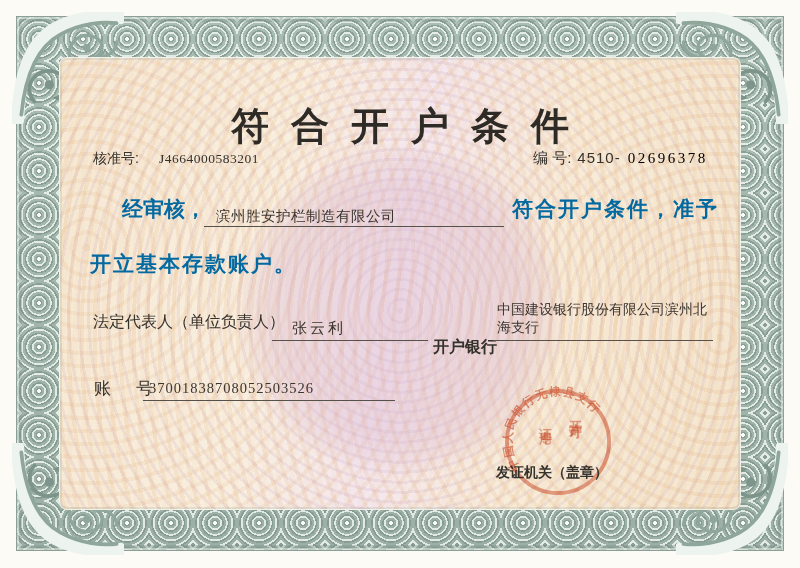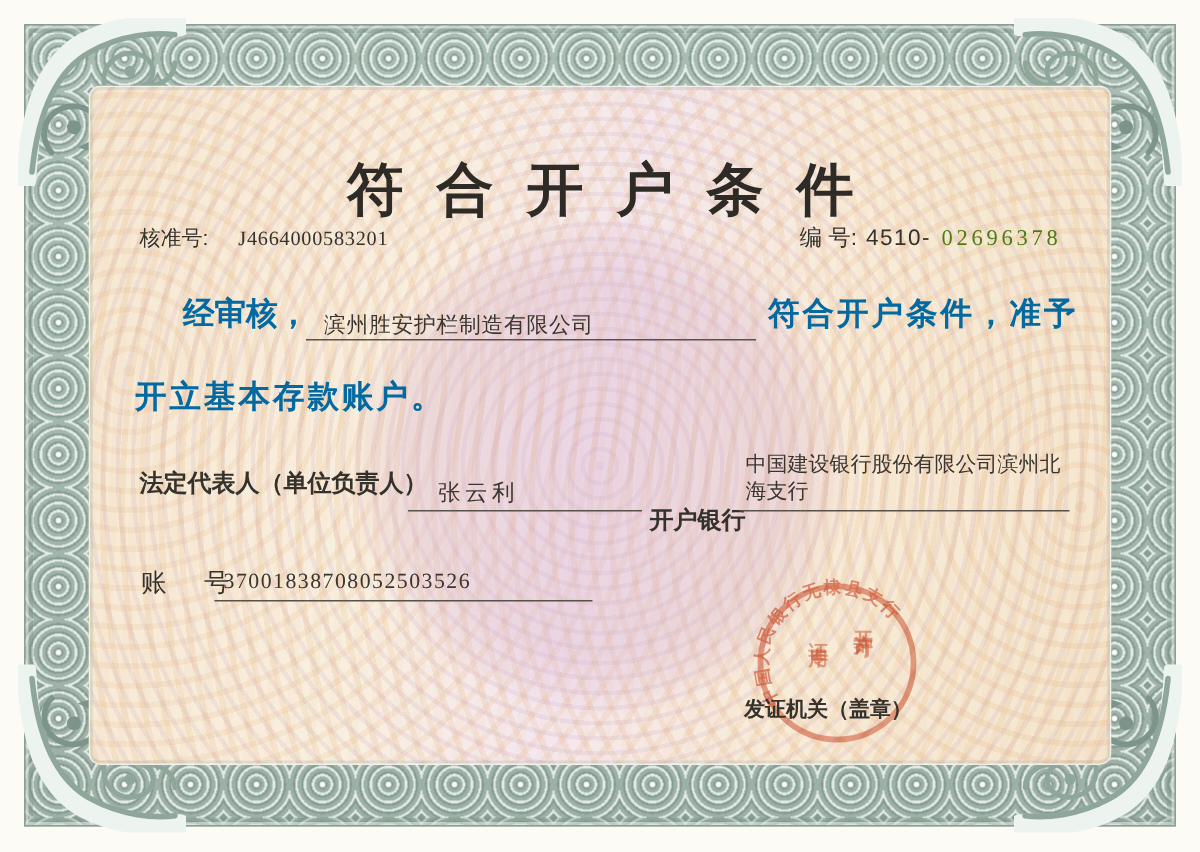--- a/index.html
+++ b/index.html
@@ -36,29 +36,29 @@
   
   .abs{position:absolute;color:#35322c;white-space:nowrap;}
   .title{left:0;top:76px;width:100%;text-align:center;
     font-family:"Liberation Serif","DejaVu Serif",serif;font-weight:bold;
     font-size:38px;letter-spacing:22px;text-indent:22px;color:#2e2b26;}
   .approval{left:93px;top:150px;font-size:14px;}
   .approval .val{font-family:"Liberation Serif","DejaVu Serif",serif;font-size:13.5px;
     letter-spacing:.5px;margin-left:20px;}
   .serial{left:533px;top:149px;font-size:15px;}
   .serial .prefix{margin-left:6px;letter-spacing:1px;}
-  .serial .red{font-family:"Liberation Serif","DejaVu Serif",serif;color:#4d7c0f;
+  .serial .red{font-family:"Liberation Serif","DejaVu Serif",serif;color:#000000;
     letter-spacing:2.5px;margin-left:7px;font-size:15px;}
   .big{font-size:21px;font-weight:600;color:#0369a1;}
   .audited{left:122px;top:195px;}
   .qualify{left:512px;top:195px;letter-spacing:2px;}
   .openline{left:90px;top:250px;letter-spacing:2px;}
   .serifval{font-family:"Liberation Serif","DejaVu Serif",serif;color:#3b352e;}
   .company{left:216px;top:207px;font-size:14.5px;letter-spacing:.5px;}
-  .rep-label{left:93px;top:312px;font-size:16px;font-weight:700;}
+  .rep-label{left:93px;top:312px;font-size:16px;font-weight:400;}
   .rep-name{left:292px;top:319px;font-size:15px;letter-spacing:3px;}
   .bank-label{left:433px;top:301px;font-size:16px;font-weight:700;margin-top:36px;}
   .bank1{left:497px;top:301px;font-size:14px;}
   .bank2{left:497px;top:319px;font-size:14px;}
   .acct-label{left:94px;top:377px;font-size:17px;font-weight:400;letter-spacing:4px;}
   .acct-num{left:149px;top:380px;font-size:14.5px;letter-spacing:1px;}
   .issuer{left:496px;top:420px;font-size:14px;font-weight:600;margin-top:44px;}
   .date{left:486px;top:446px;font-size:14px;letter-spacing:1px;}
 
   .fline{position:absolute;height:0;border-bottom:1.5px solid #56524a;}

